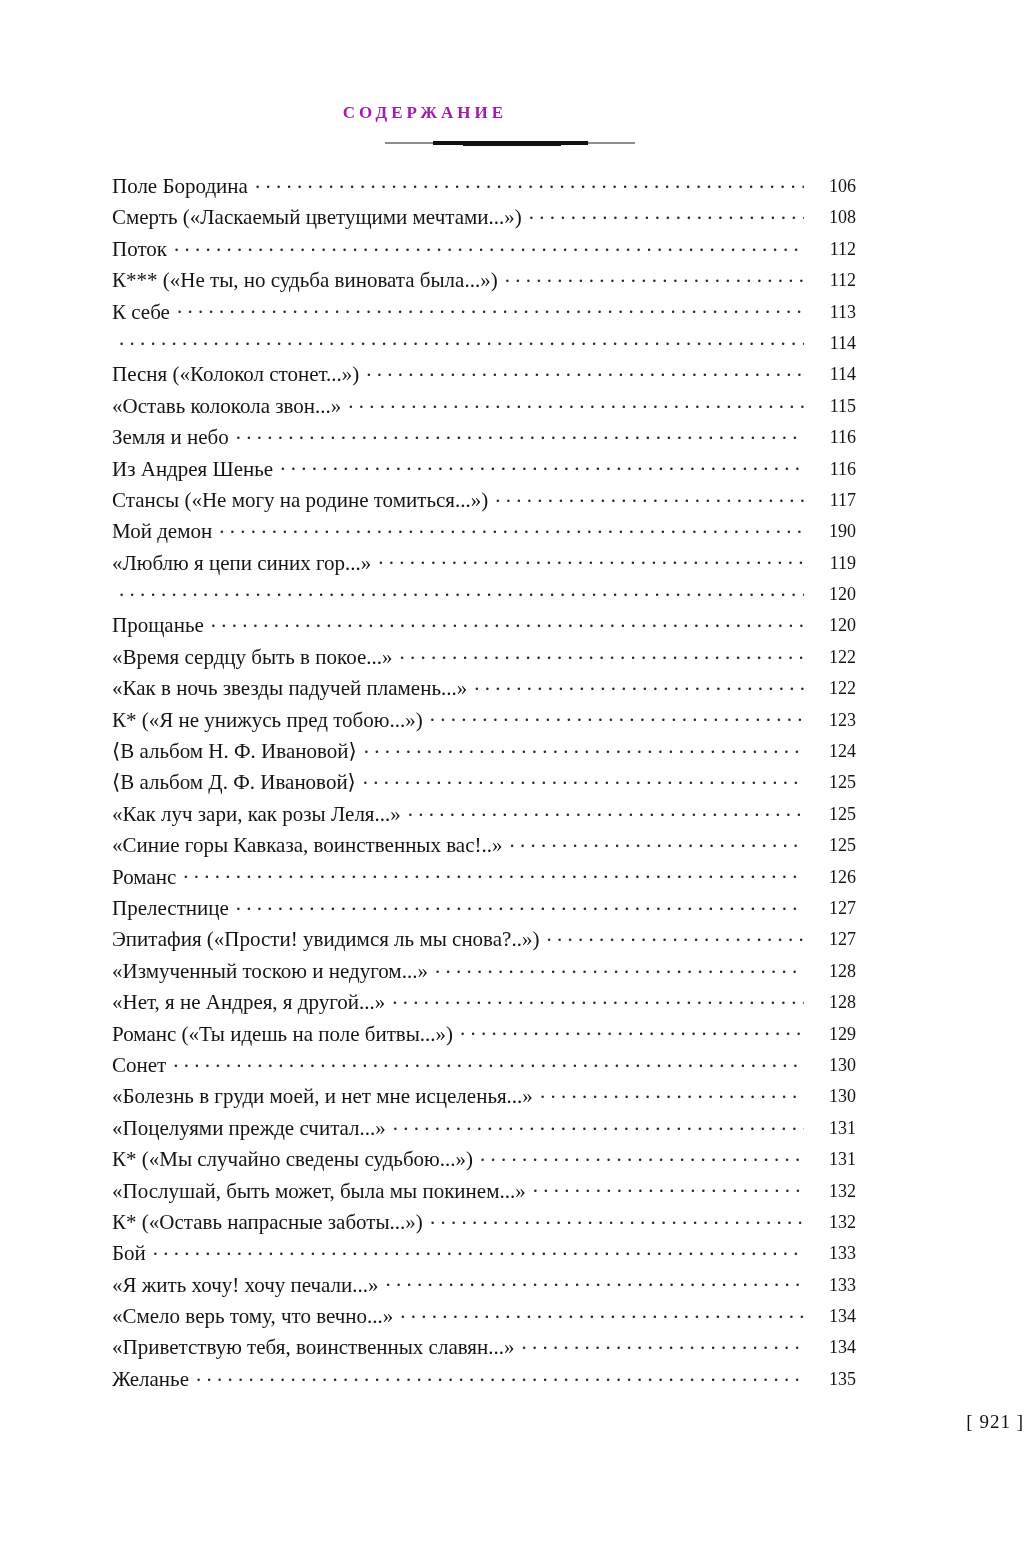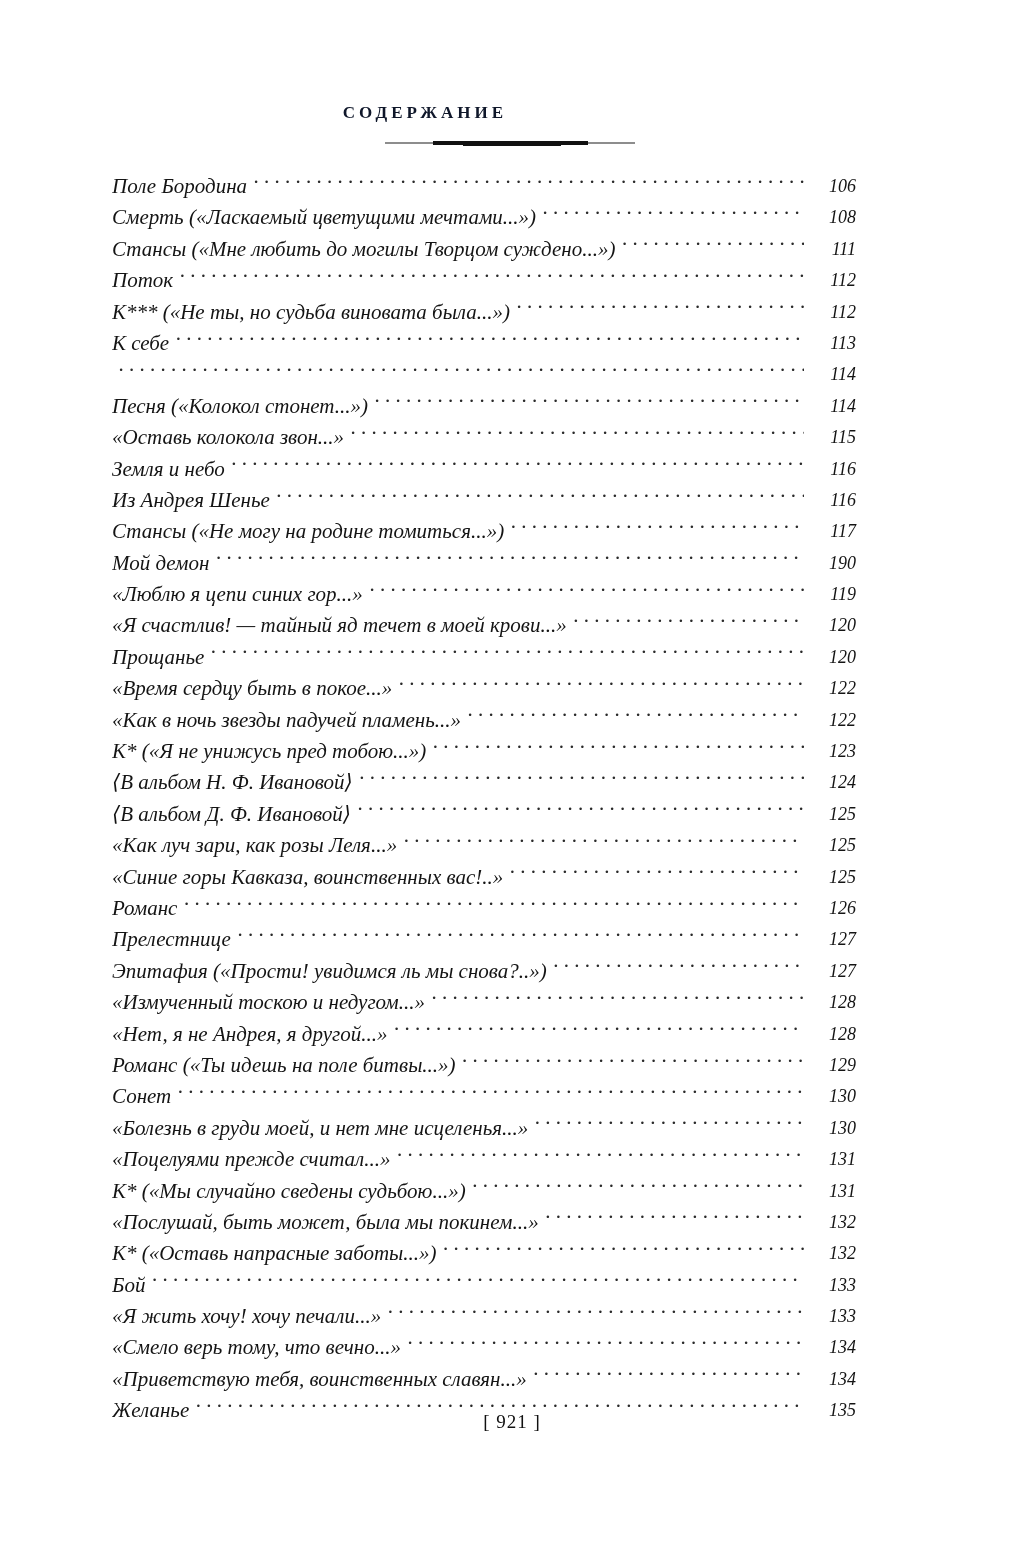--- a/index.html
+++ b/index.html
@@ -26,21 +26,21 @@
   .head-title {
     position: absolute;
     top: 103px;
     left: 0;
     width: 846px;
     text-align: center;
     font-size: 17px;
     font-weight: bold;
     letter-spacing: 4.0px;
     text-indent: 4.0px;
-    color: #0f172a;
+    color: #a21caf;
   }
 
   .ornament {
     position: absolute;
     top: 140px;
     left: 385px;
     width: 250px;
     height: 7px;
   }
   .ornament .hair {
@@ -70,26 +70,25 @@
 
   
   .toc {
     position: absolute;
     top: 171px;
     left: 112px;
     width: 744px;
   }
   .toc-row {
     display: flex;
-    align-items: flex-start;
+    align-items: center;
     height: 31.4px;
     font-size: 21px;
     line-height: 31.4px;
     white-space: nowrap;
-    font-style: italic;
   }
   .toc-title {
     flex: 0 1 auto;
     overflow: hidden;
   }
   .toc-leader {
     flex: 1 1 auto;
     overflow: hidden;
     margin: 0 6px 0 7px;
     position: relative;
@@ -110,21 +109,21 @@
     text-align: right;
     font-size: 18px;
   }
 
   
   .folio {
     position: absolute;
     top: 1411px;
     left: 0;
     width: 1024px;
-    text-align: center;
+    text-align: right;
     font-size: 19px;
     letter-spacing: 1px;
     color: #111111;
   }
 </style>
 </head>
 <body>
 
 <div class="page">
 
@@ -141,25 +140,20 @@
         <span class="toc-title">Поле Бородина</span>
         <span class="toc-leader"></span>
         <span class="toc-page">106</span>
       </div>
       <div class="toc-row">
         <span class="toc-title">Смерть («Ласкаемый цветущими мечтами...»)</span>
         <span class="toc-leader"></span>
         <span class="toc-page">108</span>
       </div>
       <div class="toc-row">
-        <span class="toc-title">Стансы («Мне любить до могилы Творцом суждено...»)</span>
-        <span class="toc-leader"></span>
-        <span class="toc-page">111</span>
-      </div>
-      <div class="toc-row">
         <span class="toc-title">Поток</span>
         <span class="toc-leader"></span>
         <span class="toc-page">112</span>
       </div>
       <div class="toc-row">
         <span class="toc-title">К*** («Не ты, но судьба виновата была...»)</span>
         <span class="toc-leader"></span>
         <span class="toc-page">112</span>
       </div>
       <div class="toc-row">
@@ -200,21 +194,20 @@
         <span class="toc-title">Мой демон</span>
         <span class="toc-leader"></span>
         <span class="toc-page">190</span>
       </div>
       <div class="toc-row">
         <span class="toc-title">«Люблю я цепи синих гор...»</span>
         <span class="toc-leader"></span>
         <span class="toc-page">119</span>
       </div>
       <div class="toc-row">
-        <span class="toc-title">«Я счастлив! — тайный яд течет в моей крови...»</span>
         <span class="toc-leader"></span>
         <span class="toc-page">120</span>
       </div>
       <div class="toc-row">
         <span class="toc-title">Прощанье</span>
         <span class="toc-leader"></span>
         <span class="toc-page">120</span>
       </div>
       <div class="toc-row">
         <span class="toc-title">«Время сердцу быть в покое...»</span>

